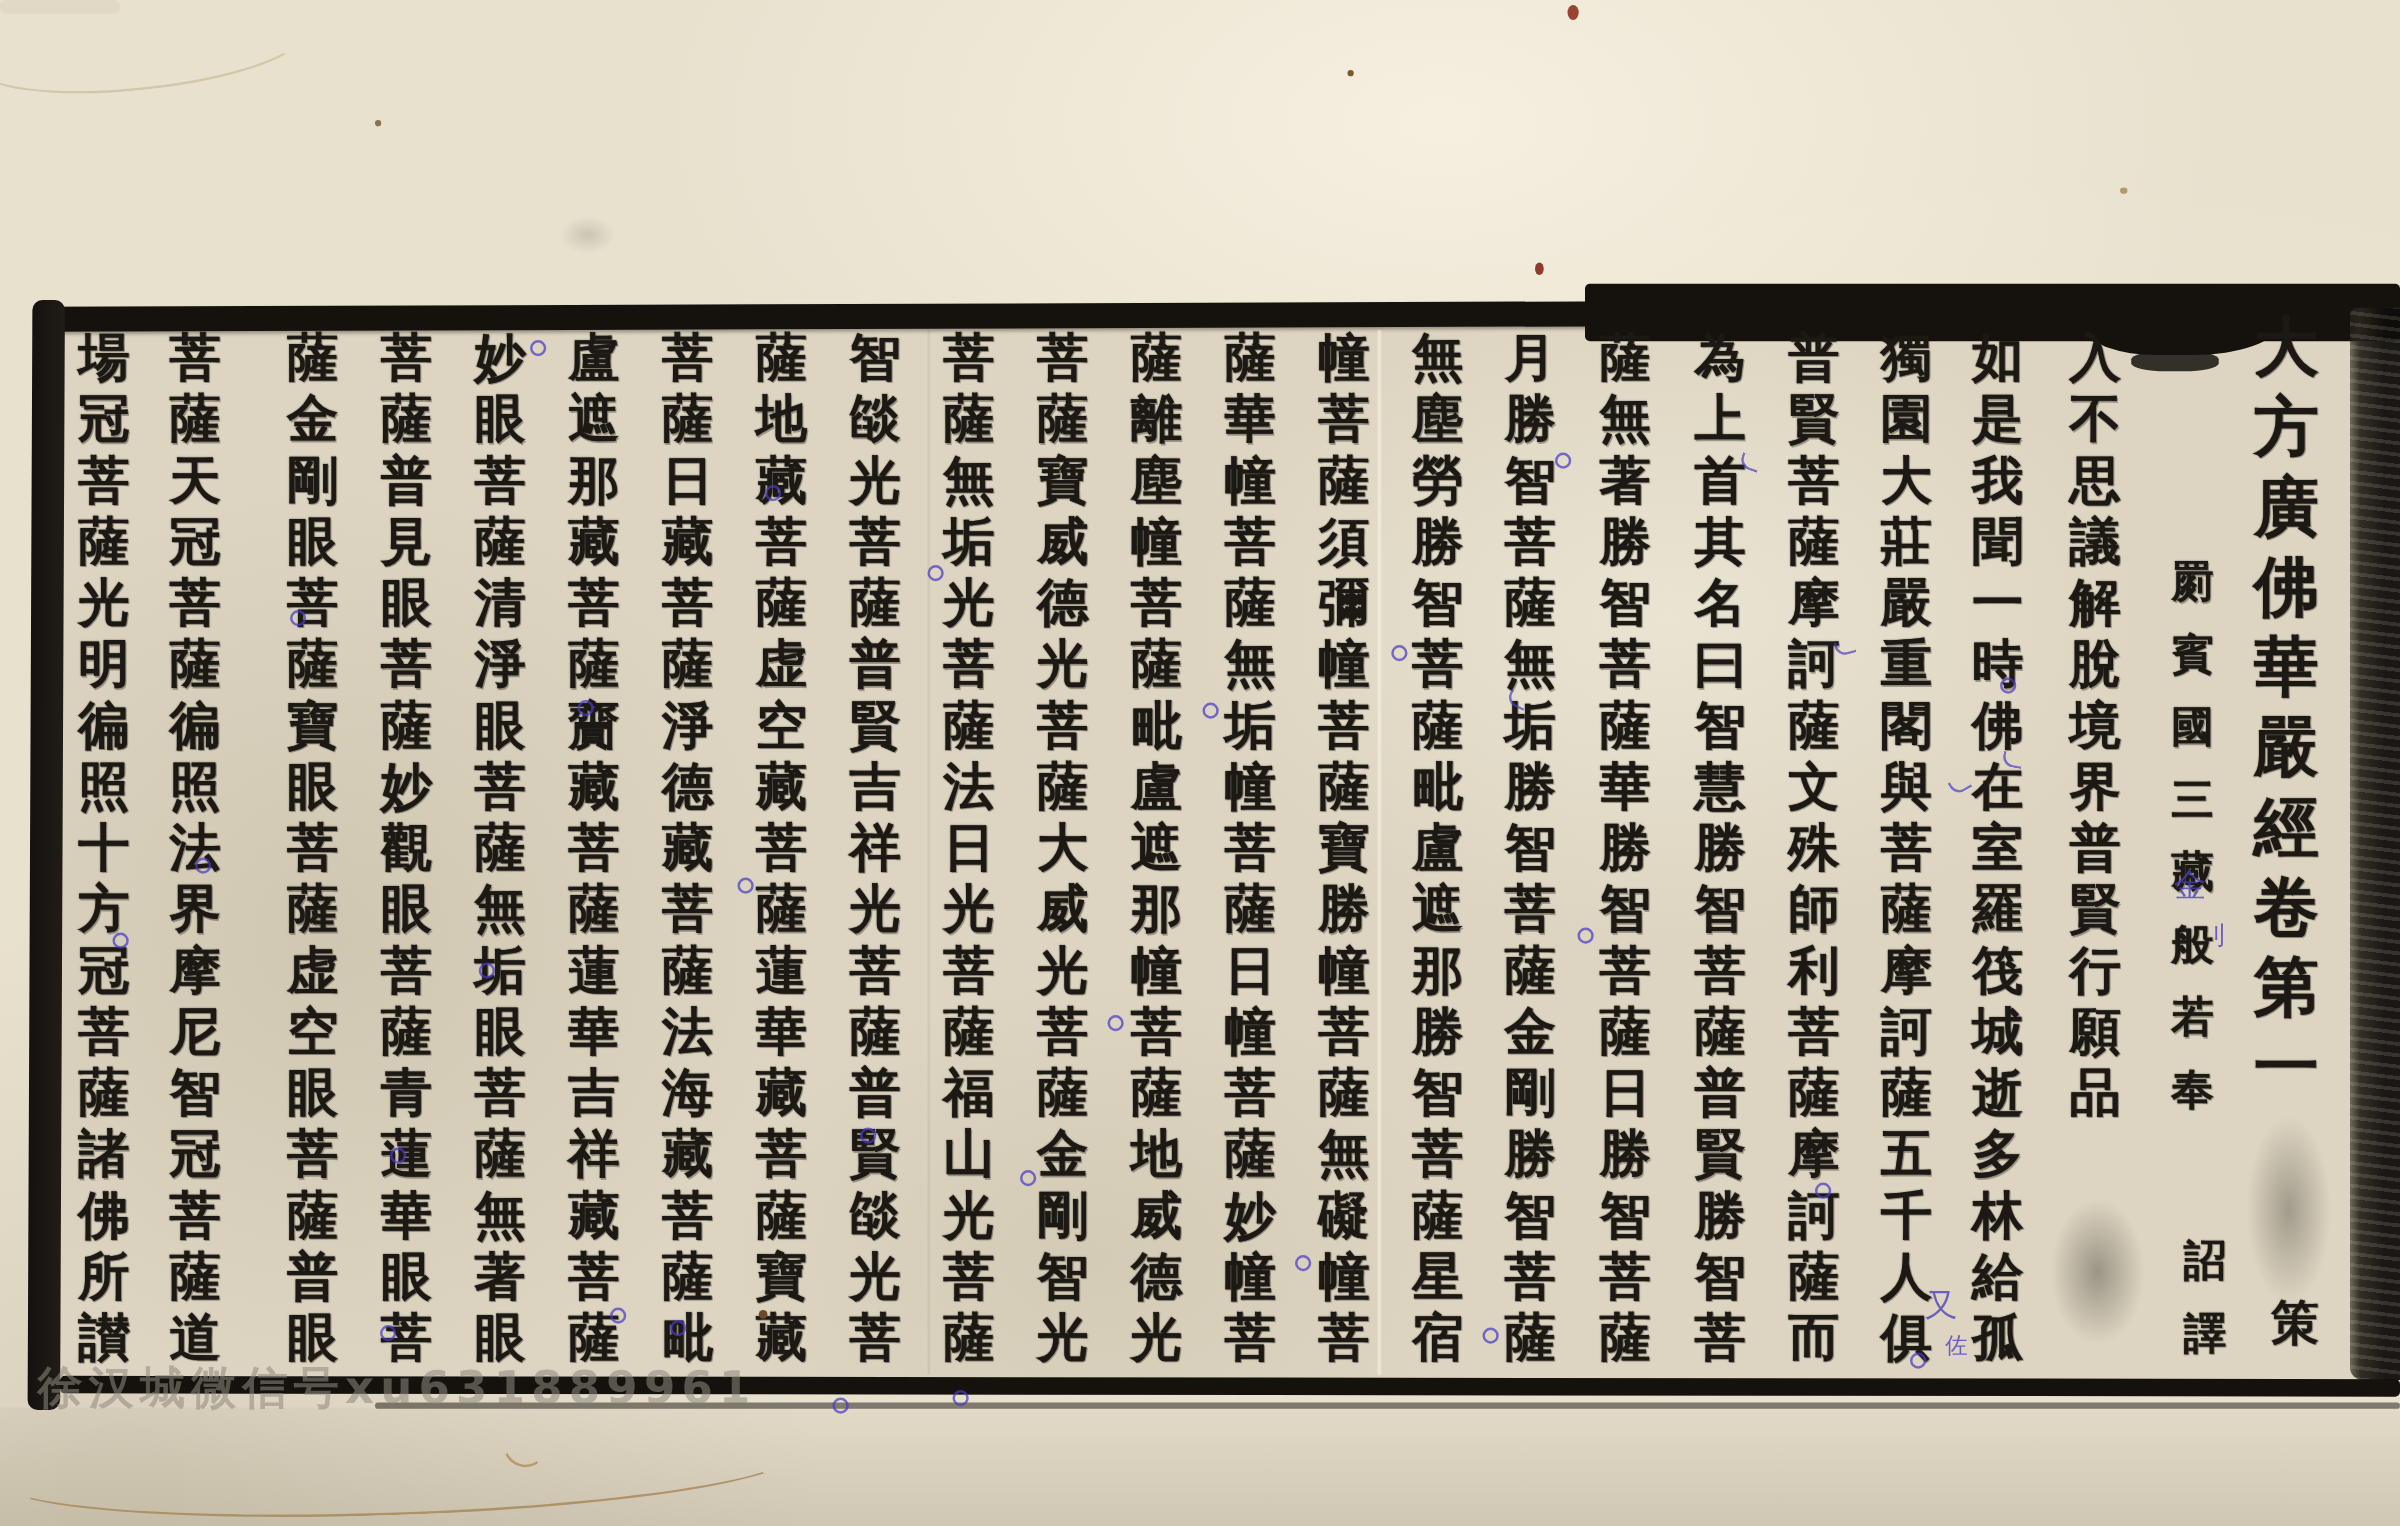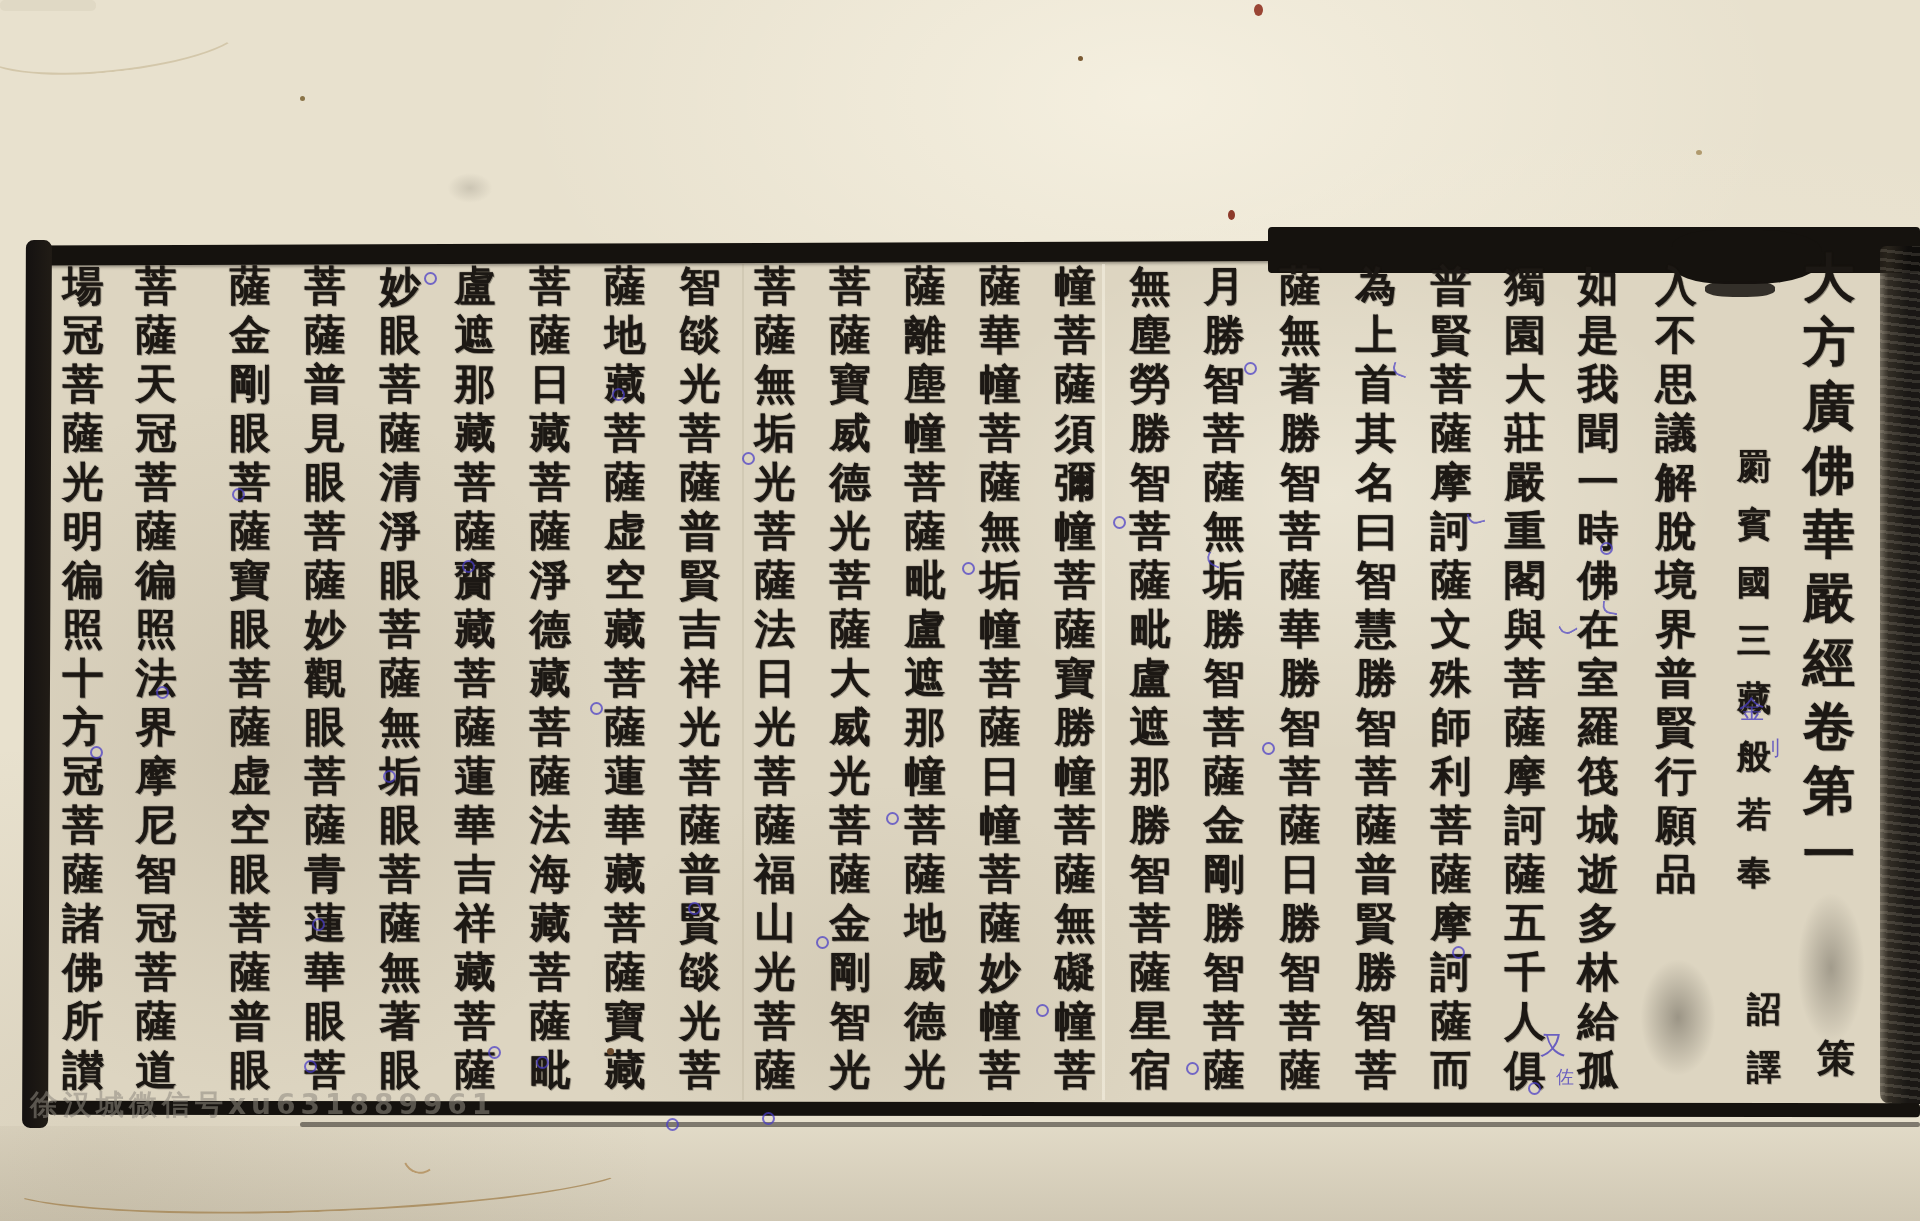--- a/index.html
+++ b/index.html
@@ -54,21 +54,21 @@
   .dot{width:9px; height:9px; border:2px solid rgba(72,60,198,.72); border-radius:50%;}
   .hook{width:14px; height:10px; border-left:2px solid rgba(72,60,198,.8); border-bottom:2px solid rgba(72,60,198,.8); border-radius:0 0 0 9px; opacity:.85;}
   .btext{color:#4b3fc0; opacity:.78; font-weight:400; line-height:1;}
   .speck{position:absolute; border-radius:50%; z-index:14;}
   .smudge{position:absolute; z-index:12; border-radius:45%;}
   .fiber{position:absolute; border:2px solid transparent; border-radius:50%; opacity:.75; z-index:13;}
   .crease{position:absolute; z-index:11;}
   .watermark{
     position:absolute; left:30px; top:1086px; z-index:30;
     font-family:"DejaVu Sans","Liberation Sans",sans-serif;
-    font-size:28px; letter-spacing:5px; color:#8f8a80; opacity:.55; font-weight:700;
+    font-size:36px; letter-spacing:5px; color:#8f8a80; opacity:.55; font-weight:700;
   }
 </style>
 <title>大方廣佛華嚴經卷第一</title></head>
 <body>
 
 <div class="scene">
   <div class="page-paper"></div>
   <div class="below-shade"></div>
 
   <div class="border" id="border-top-a"></div>

